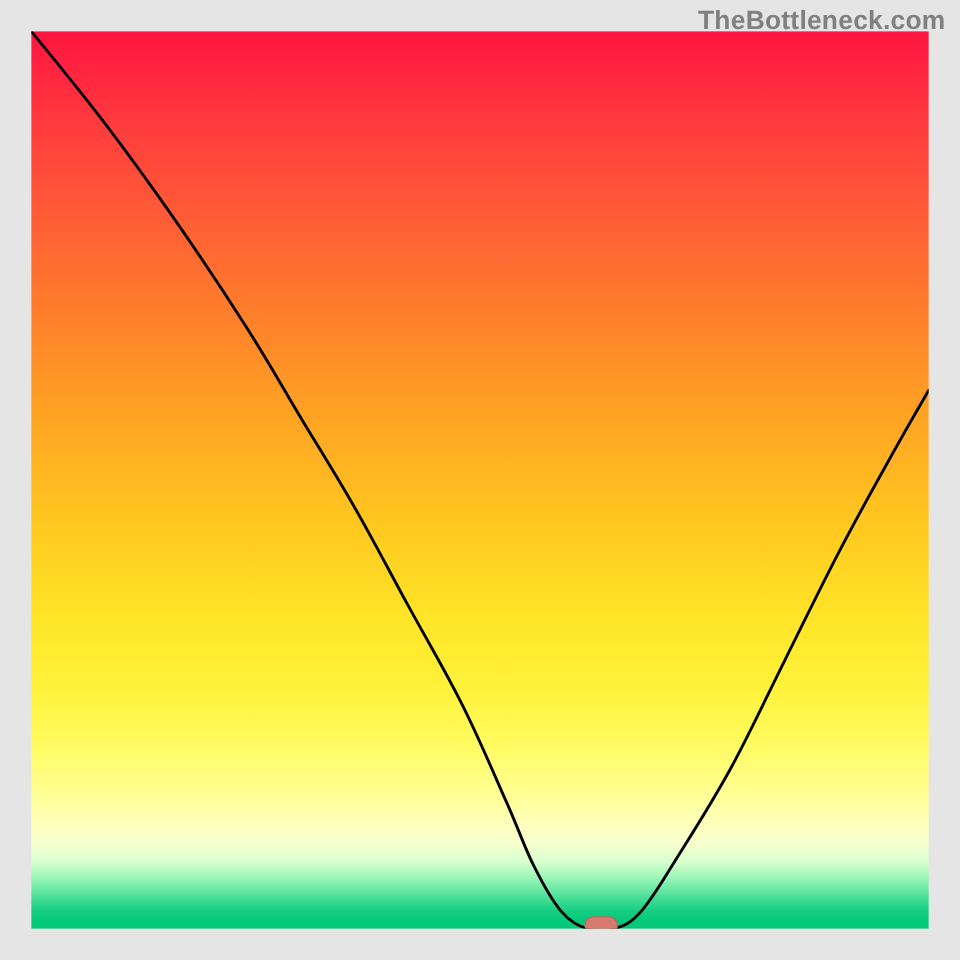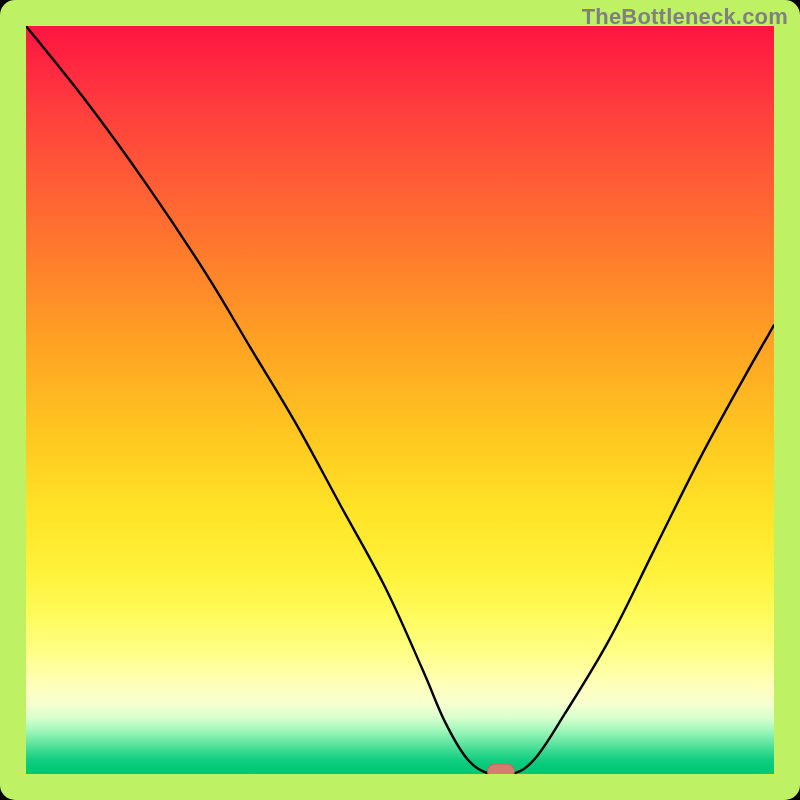--- a/index.html
+++ b/index.html
@@ -8,22 +8,21 @@
     width: 800px;
     height: 800px;
     background: #000;
     overflow: hidden;
     font-family: Arial, Helvetica, sans-serif;
   }
   .frame {
     position: relative;
     width: 800px;
     height: 800px;
-    background: #bef264;
-    border-radius: 15px;
+    background: #e5e5e5;
   }
   .watermark {
     position: absolute;
     top: 4px;
     right: 12px;
     color: #808080;
     font-size: 22px;
     font-weight: 600;
     letter-spacing: 0.2px;
     z-index: 5;

